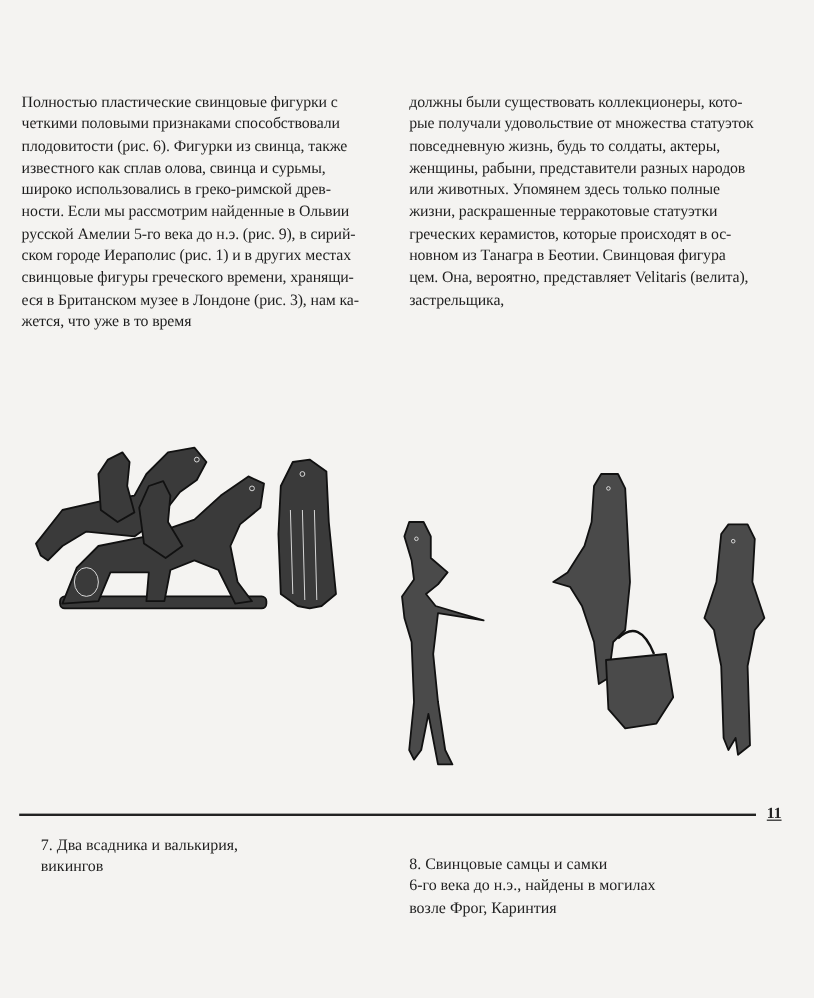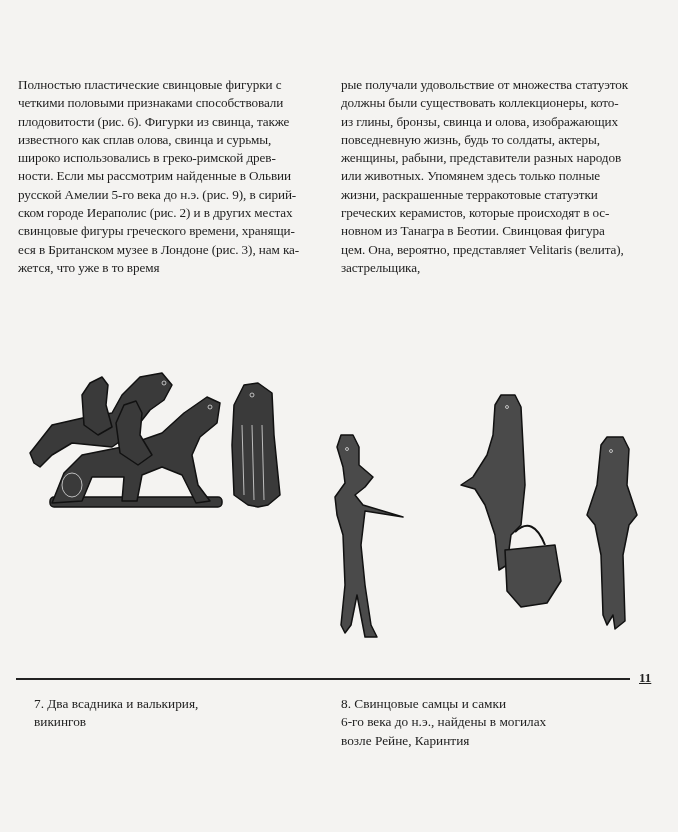--- a/index.html
+++ b/index.html
@@ -31,43 +31,42 @@
   .page-num {
     position:absolute; left:639px; top:670px;
     font-size:13px; font-weight:bold; color:#222;text-decoration:underline;
   }
   .caption {
     position:absolute; top:695px;
     font-size:13.3px; line-height:18.3px; color:#222;
   }
   .caption p { margin:0; white-space:nowrap; }
   #cap7 { left:34px; }
-  #cap8 { left:341px; }
+  #cap8 { left:341px;margin-top:16px; }
 </style>
 </head>
 <body>
 
 <div id="col-left" class="col">
   <p>Полностью пластические свинцовые фигурки с</p>
   <p>четкими половыми признаками способствовали</p>
   <p>плодовитости (рис. 6). Фигурки из свинца, также</p>
   <p>известного как сплав олова, свинца и сурьмы,</p>
   <p>широко использовались в греко-римской древ-</p>
   <p>ности. Если мы рассмотрим найденные в Ольвии</p>
   <p>русской Амелии 5-го века до н.э. (рис. 9), в сирий-</p>
-  <p>ском городе Иераполис (рис. 2) и в других местах</p>
+  <p>ском городе Иераполис (рис. 1) и в других местах</p>
   <p>свинцовые фигуры греческого времени, хранящи-</p>
   <p>еся в Британском музее в Лондоне (рис. 3), нам ка-</p>
   <p>жется, что уже в то время</p>
 </div>
 
 <div id="col-right" class="col">
+  <p>должны были существовать коллекционеры, кото-</p>
   <p>рые получали удовольствие от множества статуэток</p>
-  <p>должны были существовать коллекционеры, кото-</p>
-  <p>из глины, бронзы, свинца и олова, изображающих</p>
   <p>повседневную жизнь, будь то солдаты, актеры,</p>
   <p>женщины, рабыни, представители разных народов</p>
   <p>или животных. Упомянем здесь только полные</p>
   <p>жизни, раскрашенные терракотовые статуэтки</p>
   <p>греческих керамистов, которые происходят в ос-</p>
   <p>новном из Танагра в Беотии. Свинцовая фигура</p>
   <p>цем. Она, вероятно, представляет Velitaris (велита),</p>
   <p>застрельщика,</p>
 </div>
 
@@ -117,14 +116,14 @@
 <div class="page-num">11</div>
 
 <div id="cap7" class="caption">
   <p>7. Два всадника и валькирия,</p>
   <p>викингов</p>
 </div>
 
 <div id="cap8" class="caption">
   <p>8. Свинцовые самцы и самки</p>
   <p>6-го века до н.э., найдены в могилах</p>
-  <p>возле Рейне, Каринтия</p>
+  <p>возле Фрог, Каринтия</p>
 </div>
 
 </body></html>

